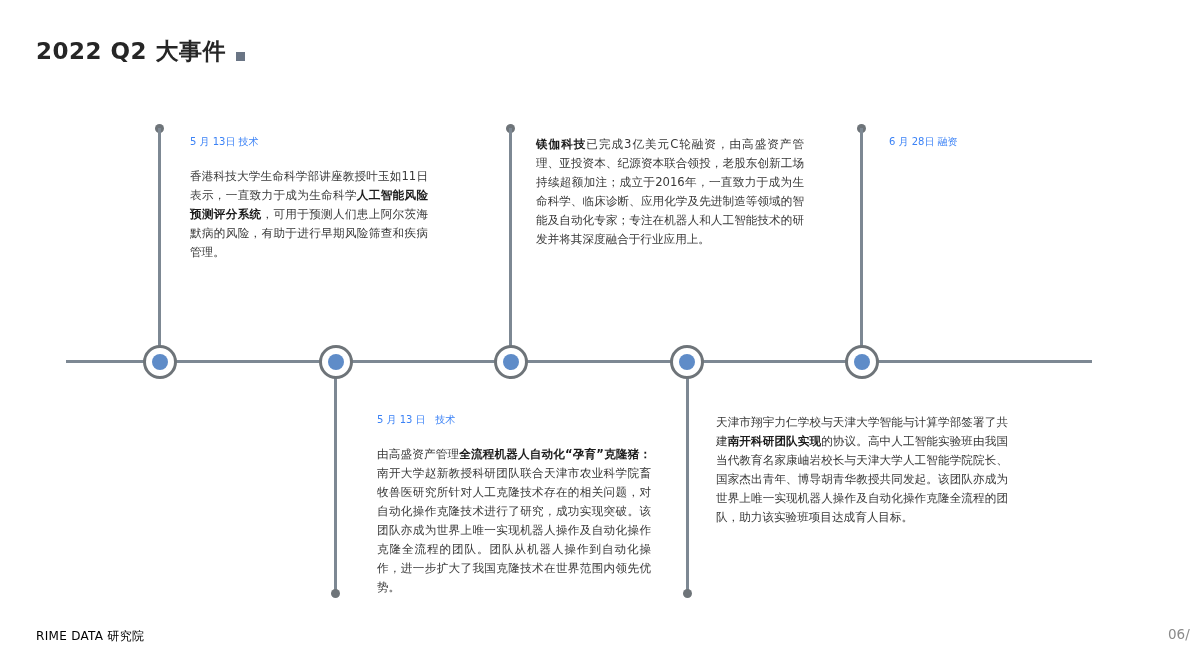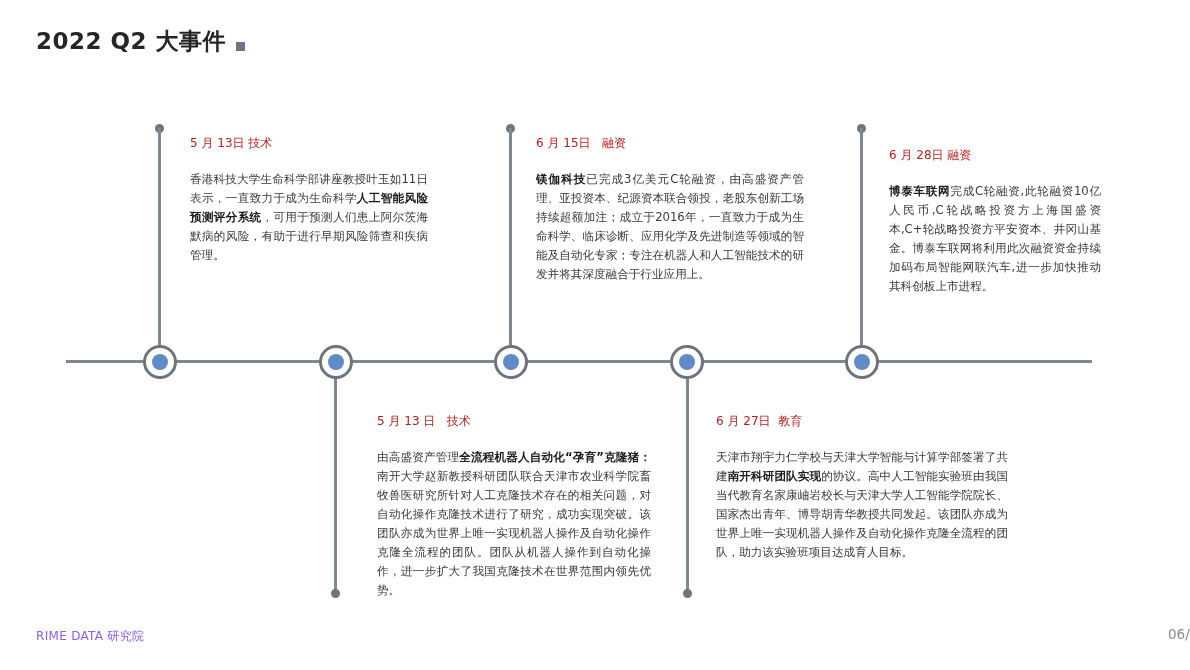--- a/index.html
+++ b/index.html
@@ -1,37 +1,37 @@
 <!DOCTYPE html>
 <html><head>
   <meta charset="utf-8">
   <style>
     html, body { margin:0; padding:0; }
     body {
       width:1190px; height:670px; background:#ffffff; position:relative; overflow:hidden;
       font-family: "DejaVu Sans", "Liberation Sans", sans-serif; color:#2b2b2b;
     }
     .title {
-      position:absolute; left:36px; top:26px; font-size:23px; font-weight:bold; color:#262626;
+      position:absolute; left:36px; top:36px; font-size:23px; font-weight:bold; color:#262626;
       letter-spacing:0.5px; display:flex; align-items:flex-end;
     }
     .title-mark { width:9px; height:9px; background:#6a7585; margin-left:10px; margin-bottom:6px; display:inline-block; }
     .axis { position:absolute; left:66px; width:1026px; top:360px; height:3px; background:#7d8893; }
     .node {
       position:absolute; width:34px; height:34px; border:3px solid #6e7479; border-radius:50%;
       background:#fff; box-sizing:border-box; top:345px;
     }
     .node .dot { position:absolute; left:6px; top:6px; width:16px; height:16px; border-radius:50%; background:#5f8cc8; }
     .vline { position:absolute; width:3px; background:#7d8893; }
     .vcap { position:absolute; width:9px; height:9px; border-radius:50%; background:#6e7479; }
     .event { position:absolute; }
-    .event-head { font-size:12px; color:#b91c1c; margin-bottom:18px; white-space:pre; }
+    .event-head { font-size:10px; color:#3b82f6; margin-bottom:18px; white-space:pre; }
     .event-body { font-size:11.6px; line-height:19px; color:#383838; text-align:justify; }
     .event-body b { font-weight:bold; color:#1c1c1c; }
-    .footer-left { position:absolute; left:36px; top:628px; font-size:12px; color:#8b5cf6; letter-spacing:0.3px; }
+    .footer-left { position:absolute; left:36px; top:628px; font-size:12px; color:#000000; letter-spacing:0.3px; }
     .footer-right { position:absolute; left:1120px; top:626px; font-size:13.5px; color:#8a8a8a;margin-left:48px; }
   </style>
 </head>
 <body>
 
 <div class="title">
   <span>2022 Q2 大事件</span>
   <span class="title-mark"></span>
 </div>
 
@@ -72,28 +72,25 @@
   <div class="event-head">5 月 13日 技术</div>
   <div class="event-body"><span>香港科技大学生命科学部讲座教授叶玉如11日表示，一直致力于成为生命科学</span><b>人工智能风险预测评分系统</b><span>，可用于预测人们患上阿尔茨海默病的风险，有助于进行早期风险筛查和疾病管理。</span></div>
 </div>
 
 <div class="event" style="left:377px; top:413px; width:274px;">
   <div class="event-head">5 月 13 日   技术</div>
   <div class="event-body"><span>由高盛资产管理</span><b>全流程机器人自动化“孕育”克隆猪：</b><span>南开大学赵新教授科研团队联合天津市农业科学院畜牧兽医研究所针对人工克隆技术存在的相关问题，对自动化操作克隆技术进行了研究，成功实现突破。该团队亦成为世界上唯一实现机器人操作及自动化操作克隆全流程的团队。团队从机器人操作到自动化操作，进一步扩大了我国克隆技术在世界范围内领先优势。</span></div>
 </div>
 
 <div class="event" style="left:536px; top:135px; width:268px;">
-  <div class="event-head">6 月 15日   融资</div>
   <div class="event-body"><b>镁伽科技</b><span>已完成3亿美元C轮融资，由高盛资产管理、亚投资本、纪源资本联合领投，老股东创新工场持续超额加注；成立于2016年，一直致力于成为生命科学、临床诊断、应用化学及先进制造等领域的智能及自动化专家；专注在机器人和人工智能技术的研发并将其深度融合于行业应用上。</span></div>
 </div>
 
 <div class="event" style="left:716px; top:413px; width:292px;">
-  <div class="event-head">6 月 27日  教育</div>
   <div class="event-body"><span>天津市翔宇力仁学校与天津大学智能与计算学部签署了共建</span><b>南开科研团队实现</b><span>的协议。高中人工智能实验班由我国当代教育名家康岫岩校长与天津大学人工智能学院院长、国家杰出青年、博导胡青华教授共同发起。该团队亦成为世界上唯一实现机器人操作及自动化操作克隆全流程的团队，助力该实验班项目达成育人目标。</span></div>
 </div>
 
-<div class="event" style="left:889px; top:147px; width:212px;">
+<div class="event" style="left:889px; top:135px; width:212px;">
   <div class="event-head">6 月 28日 融资</div>
-  <div class="event-body"><b>博泰车联网</b><span>完成C轮融资,此轮融资10亿人民币,C轮战略投资方上海国盛资本,C+轮战略投资方平安资本、井冈山基金。博泰车联网将利用此次融资资金持续加码布局智能网联汽车,进一步加快推动其科创板上市进程。</span></div>
 </div>
 
 <div class="footer-left">RIME DATA 研究院</div>
 <div class="footer-right">06/28</div>
 
 </body></html>

